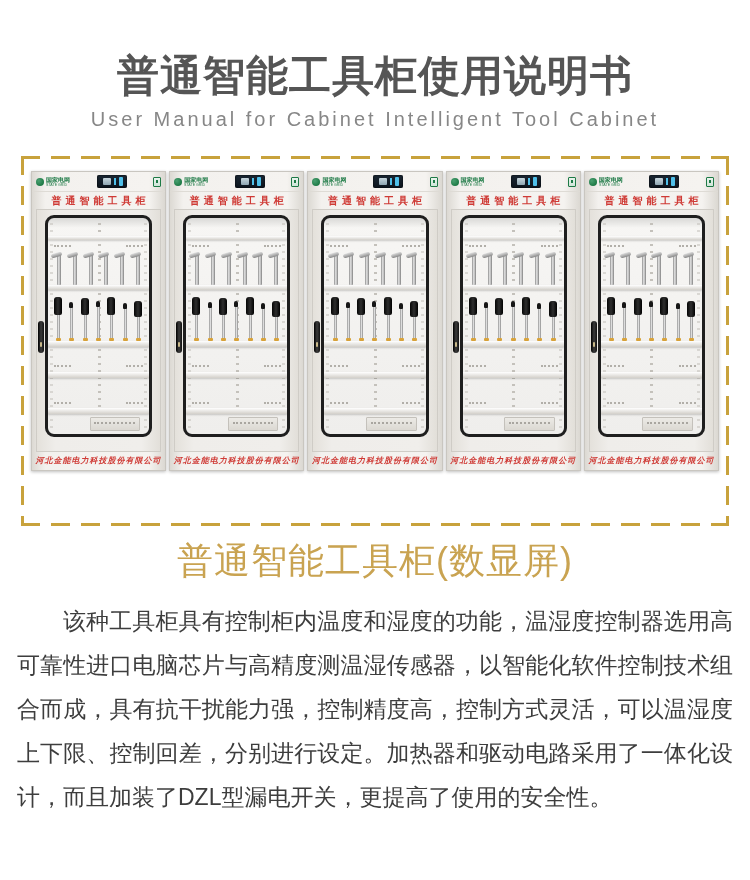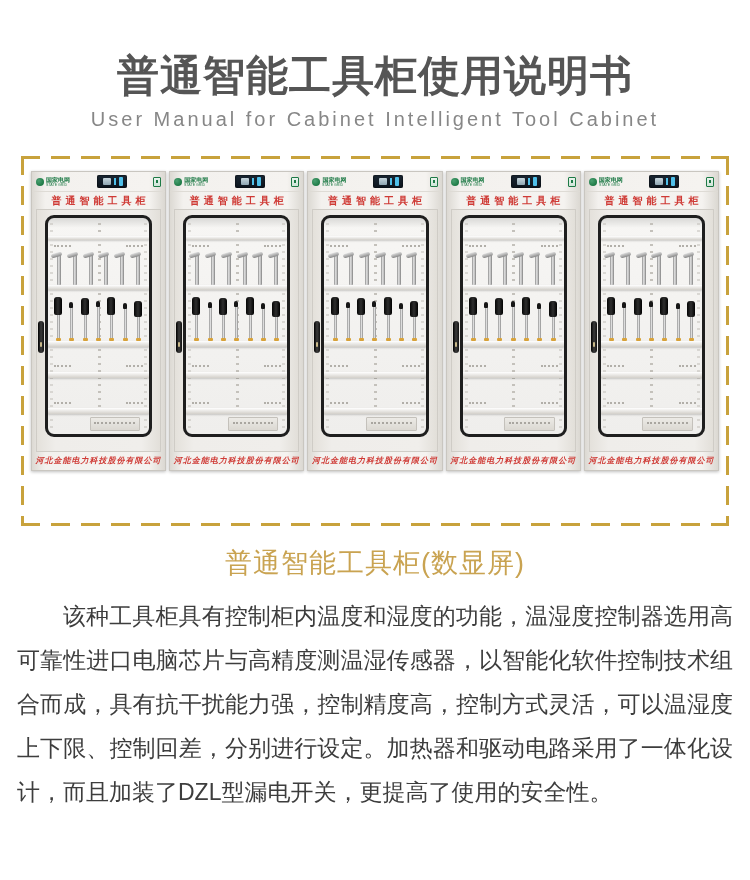--- a/index.html
+++ b/index.html
@@ -186,22 +186,22 @@
   .cab-company{
     position:absolute; bottom:0; left:0; right:0; height:17px;
     text-align:center; line-height:15px;
     font-family:"Liberation Serif", serif; font-style:italic;
     font-size:8px; font-weight:bold; color:var(--red);
     letter-spacing:1px; white-space:nowrap; overflow:hidden;
   }
 
   
   .figure-caption{
-    margin-top:19px; text-align:center;
-    font-size:27px; color:var(--gold); letter-spacing:1px;
+    margin-top:11px; text-align:center;
+    font-size:36px; color:var(--gold); letter-spacing:1px;
   }
   .body-text{
     width:716px; margin:13px auto 0;
     font-size:23px; line-height:44px; color:#3d3d3d;
     text-align:justify; text-indent:2em;
   }
 </style>
 </head>
 <body>
 

